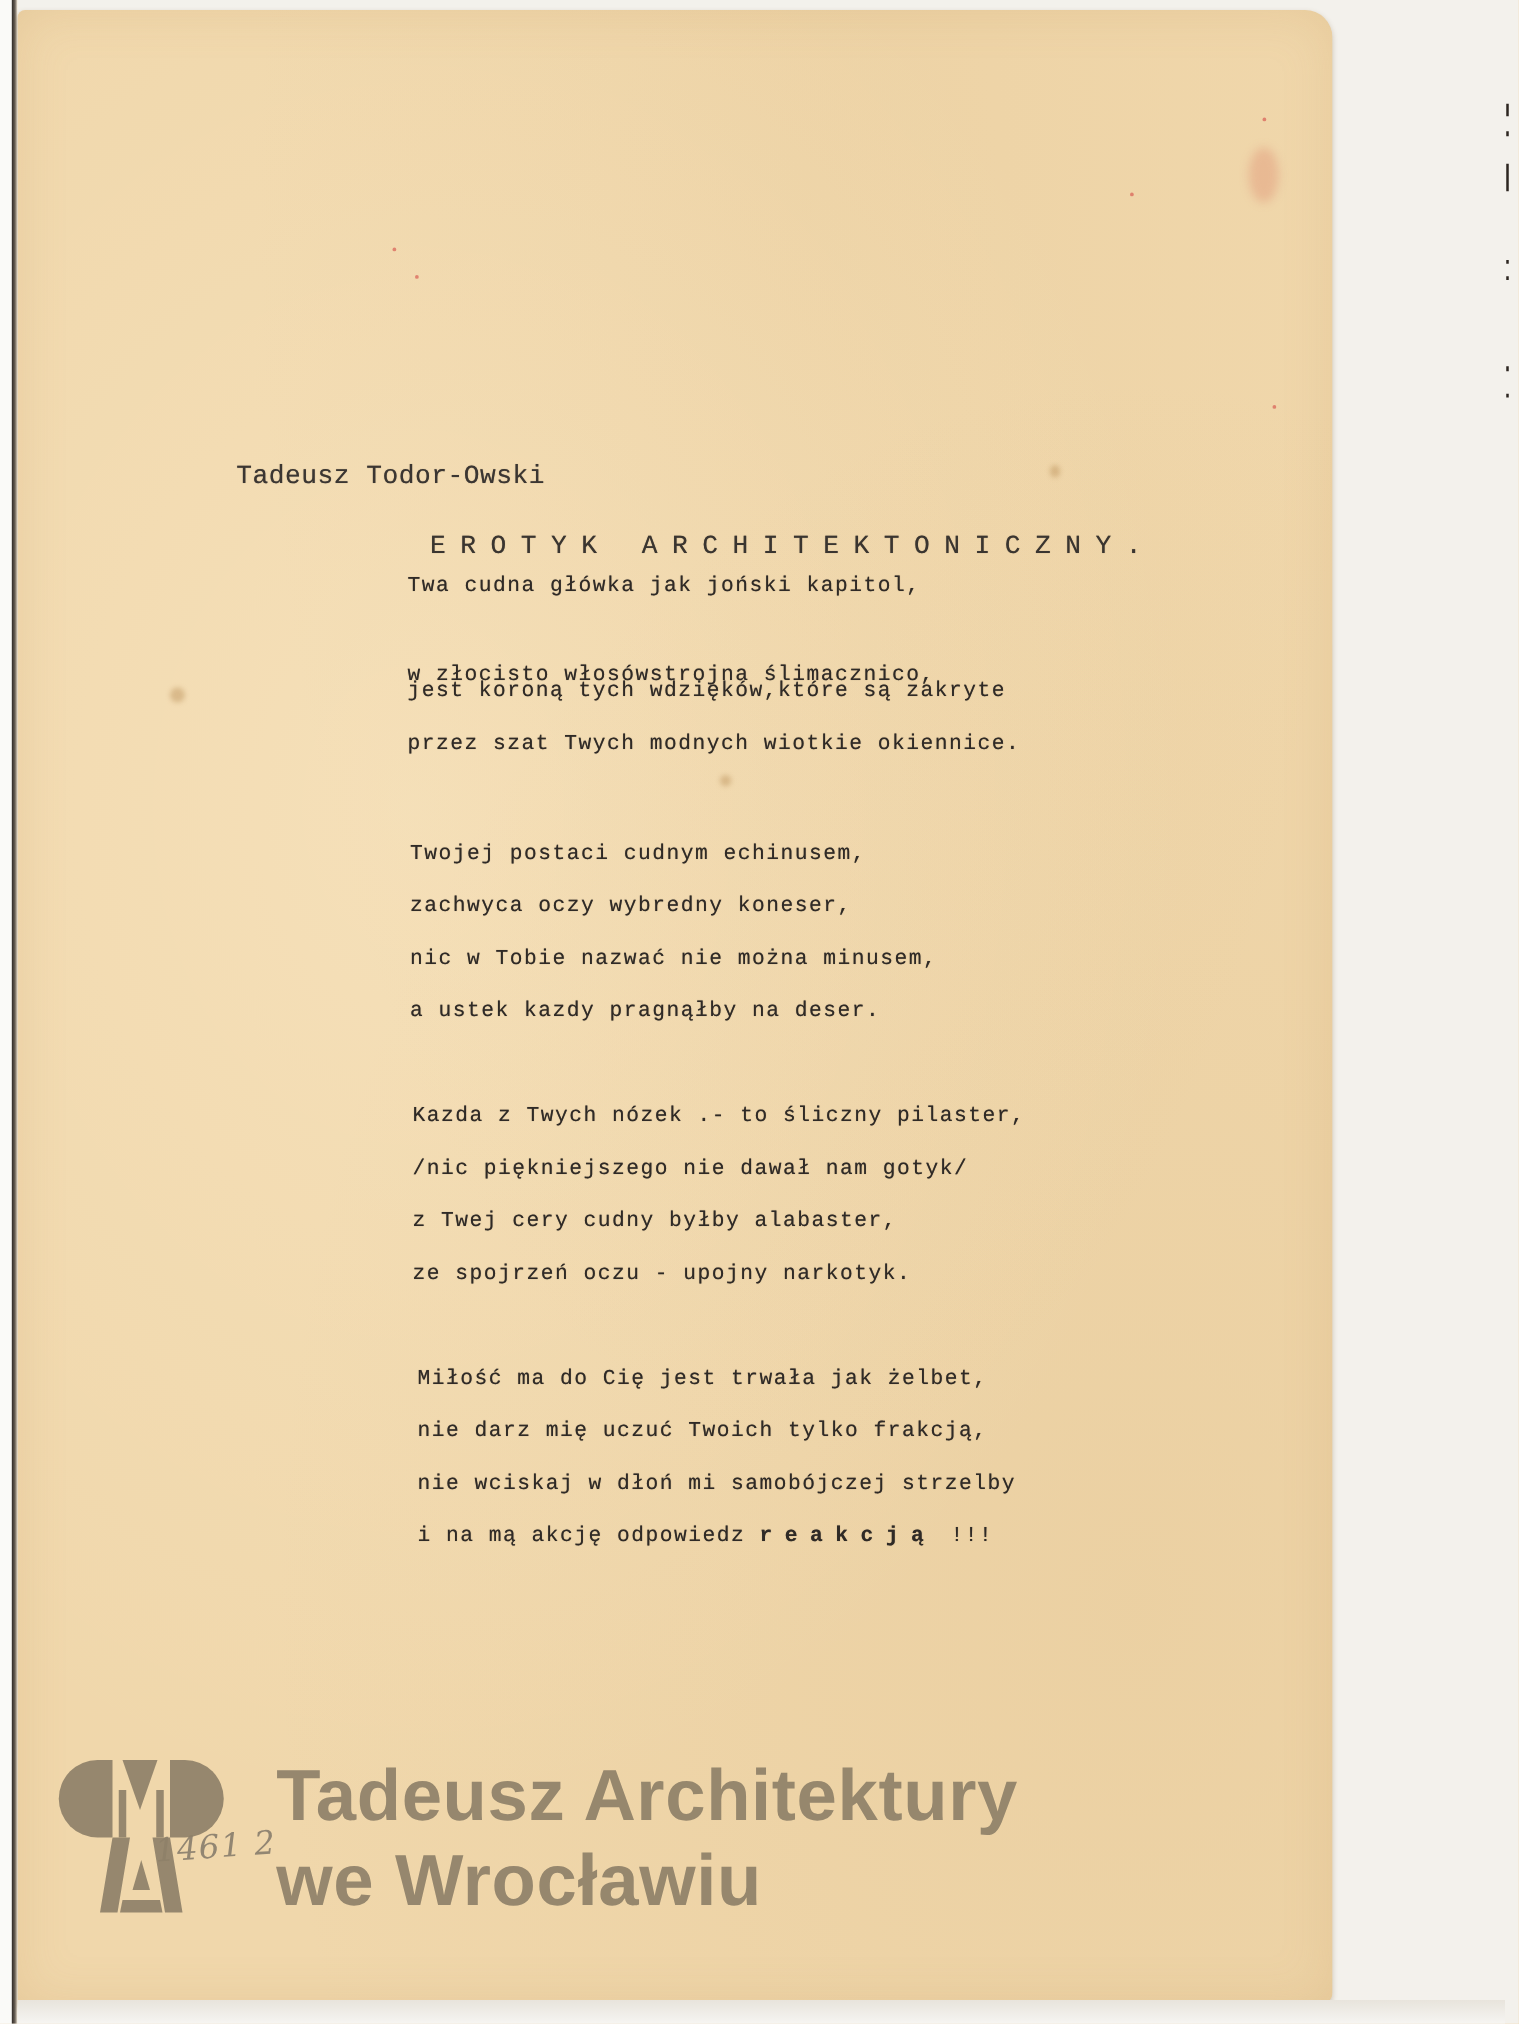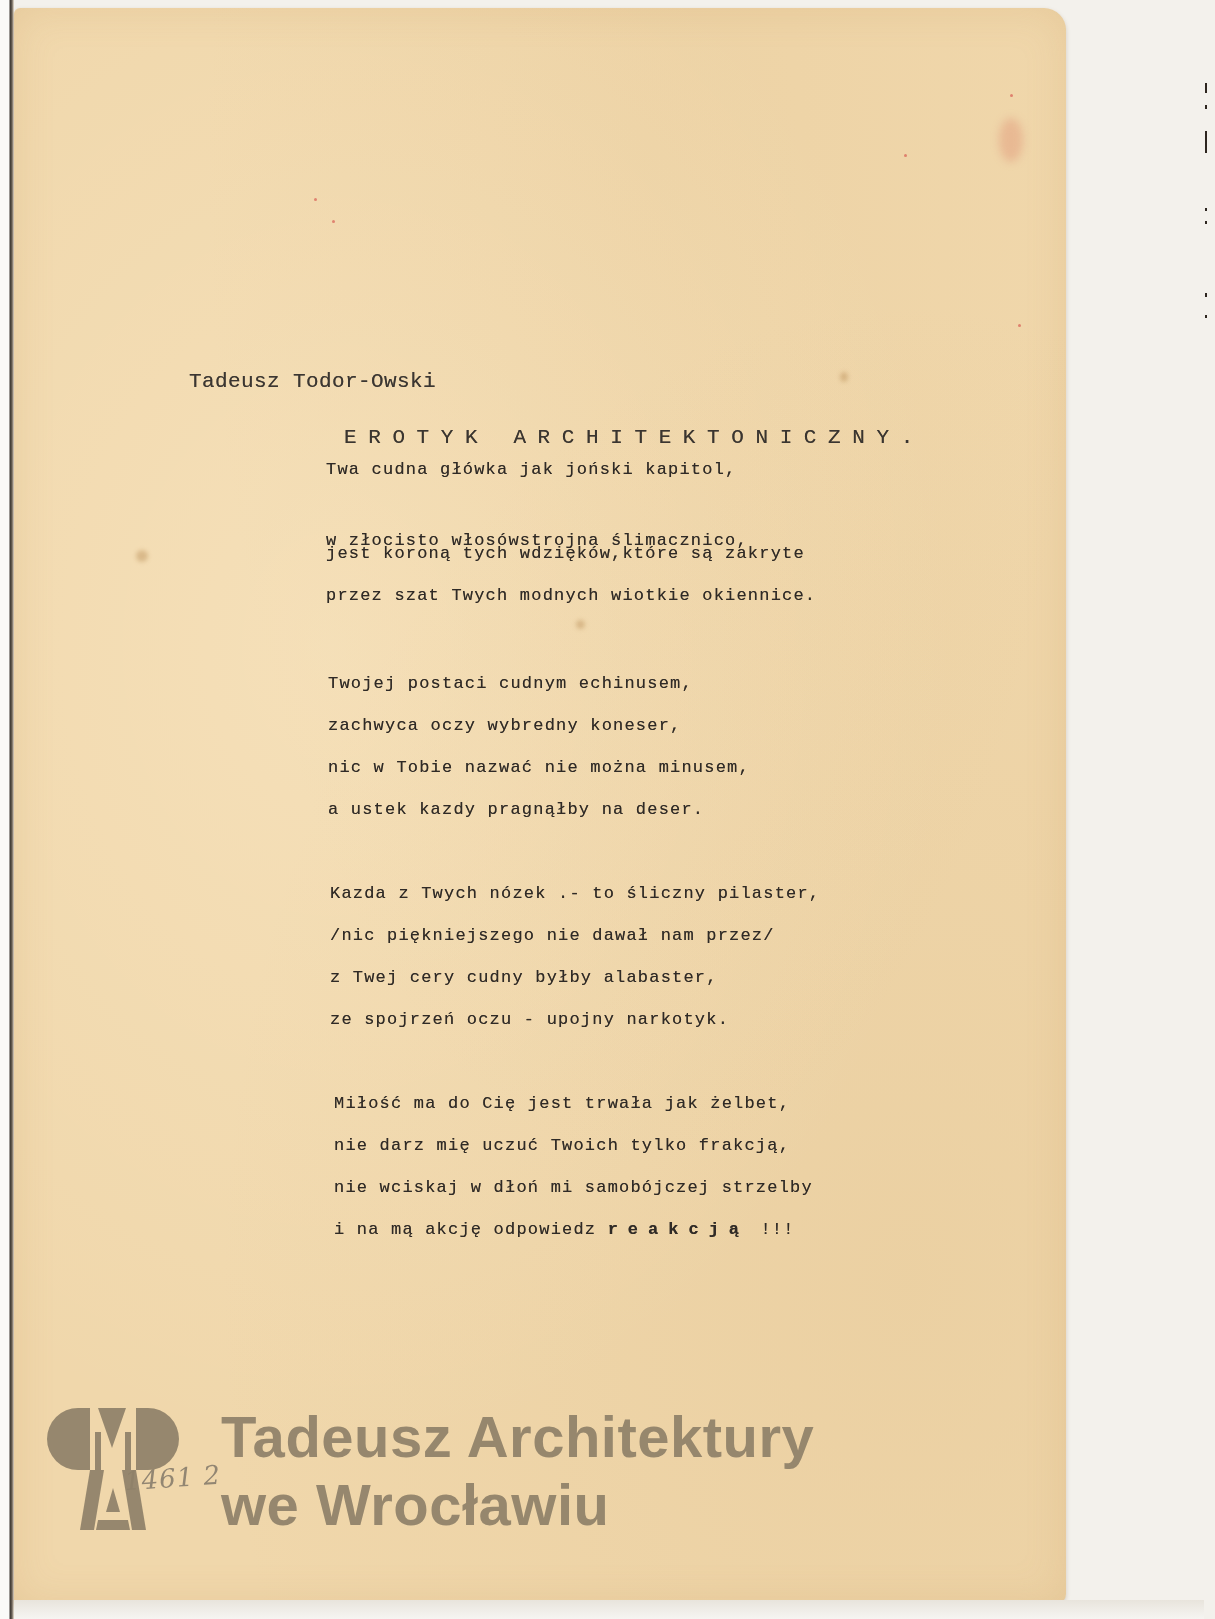--- a/index.html
+++ b/index.html
@@ -131,21 +131,21 @@
   <div class="doc-text line" style="left:312px;top:494px;margin-top:29px;">w złocisto włosówstrojna ślimacznico,</div>
   <div class="doc-text line" style="left:312px;top:536px;">jest koroną tych wdzięków,które są zakryte</div>
   <div class="doc-text line" style="left:312px;top:578px;">przez szat Twych modnych wiotkie okiennice.</div>
 
   <div class="doc-text line" style="left:314px;top:708px;">zachwyca oczy wybredny koneser,</div>
   <div class="doc-text line" style="left:314px;top:666px;">Twojej postaci cudnym echinusem,</div>
   <div class="doc-text line" style="left:314px;top:750px;text-align:center;">nic w Tobie nazwać nie można minusem,</div>
   <div class="doc-text line" style="left:314px;top:792px;">a ustek kazdy pragnąłby na deser.</div>
 
   <div class="doc-text line" style="left:316px;top:876px;">Kazda z Twych nózek .- to śliczny pilaster,</div>
-  <div class="doc-text line" style="left:316px;top:918px;">/nic piękniejszego nie dawał nam przez/</div>
+  <div class="doc-text line" style="left:316px;top:918px;">/nic piękniejszego nie dawał nam gotyk/</div>
   <div class="doc-text line" style="left:316px;top:960px;">z Twej cery cudny byłby alabaster,</div>
   <div class="doc-text line" style="left:316px;top:1002px;">ze spojrzeń oczu - upojny narkotyk.</div>
 
   <div class="doc-text line" style="left:320px;top:1086px;">Miłość ma do Cię jest trwała jak żelbet,</div>
   <div class="doc-text line" style="left:320px;top:1128px;">nie darz mię uczuć Twoich tylko frakcją,</div>
   <div class="doc-text line" style="left:320px;top:1170px;">nie wciskaj w dłoń mi samobójczej strzelby</div>
   <div class="doc-text line" style="left:320px;top:1212px;"><span>i na mą akcję odpowiedz </span><span class="emph">reakcją</span><span> !!!</span></div>
 
   <div class="annotation">1461 2</div>
 </div>

